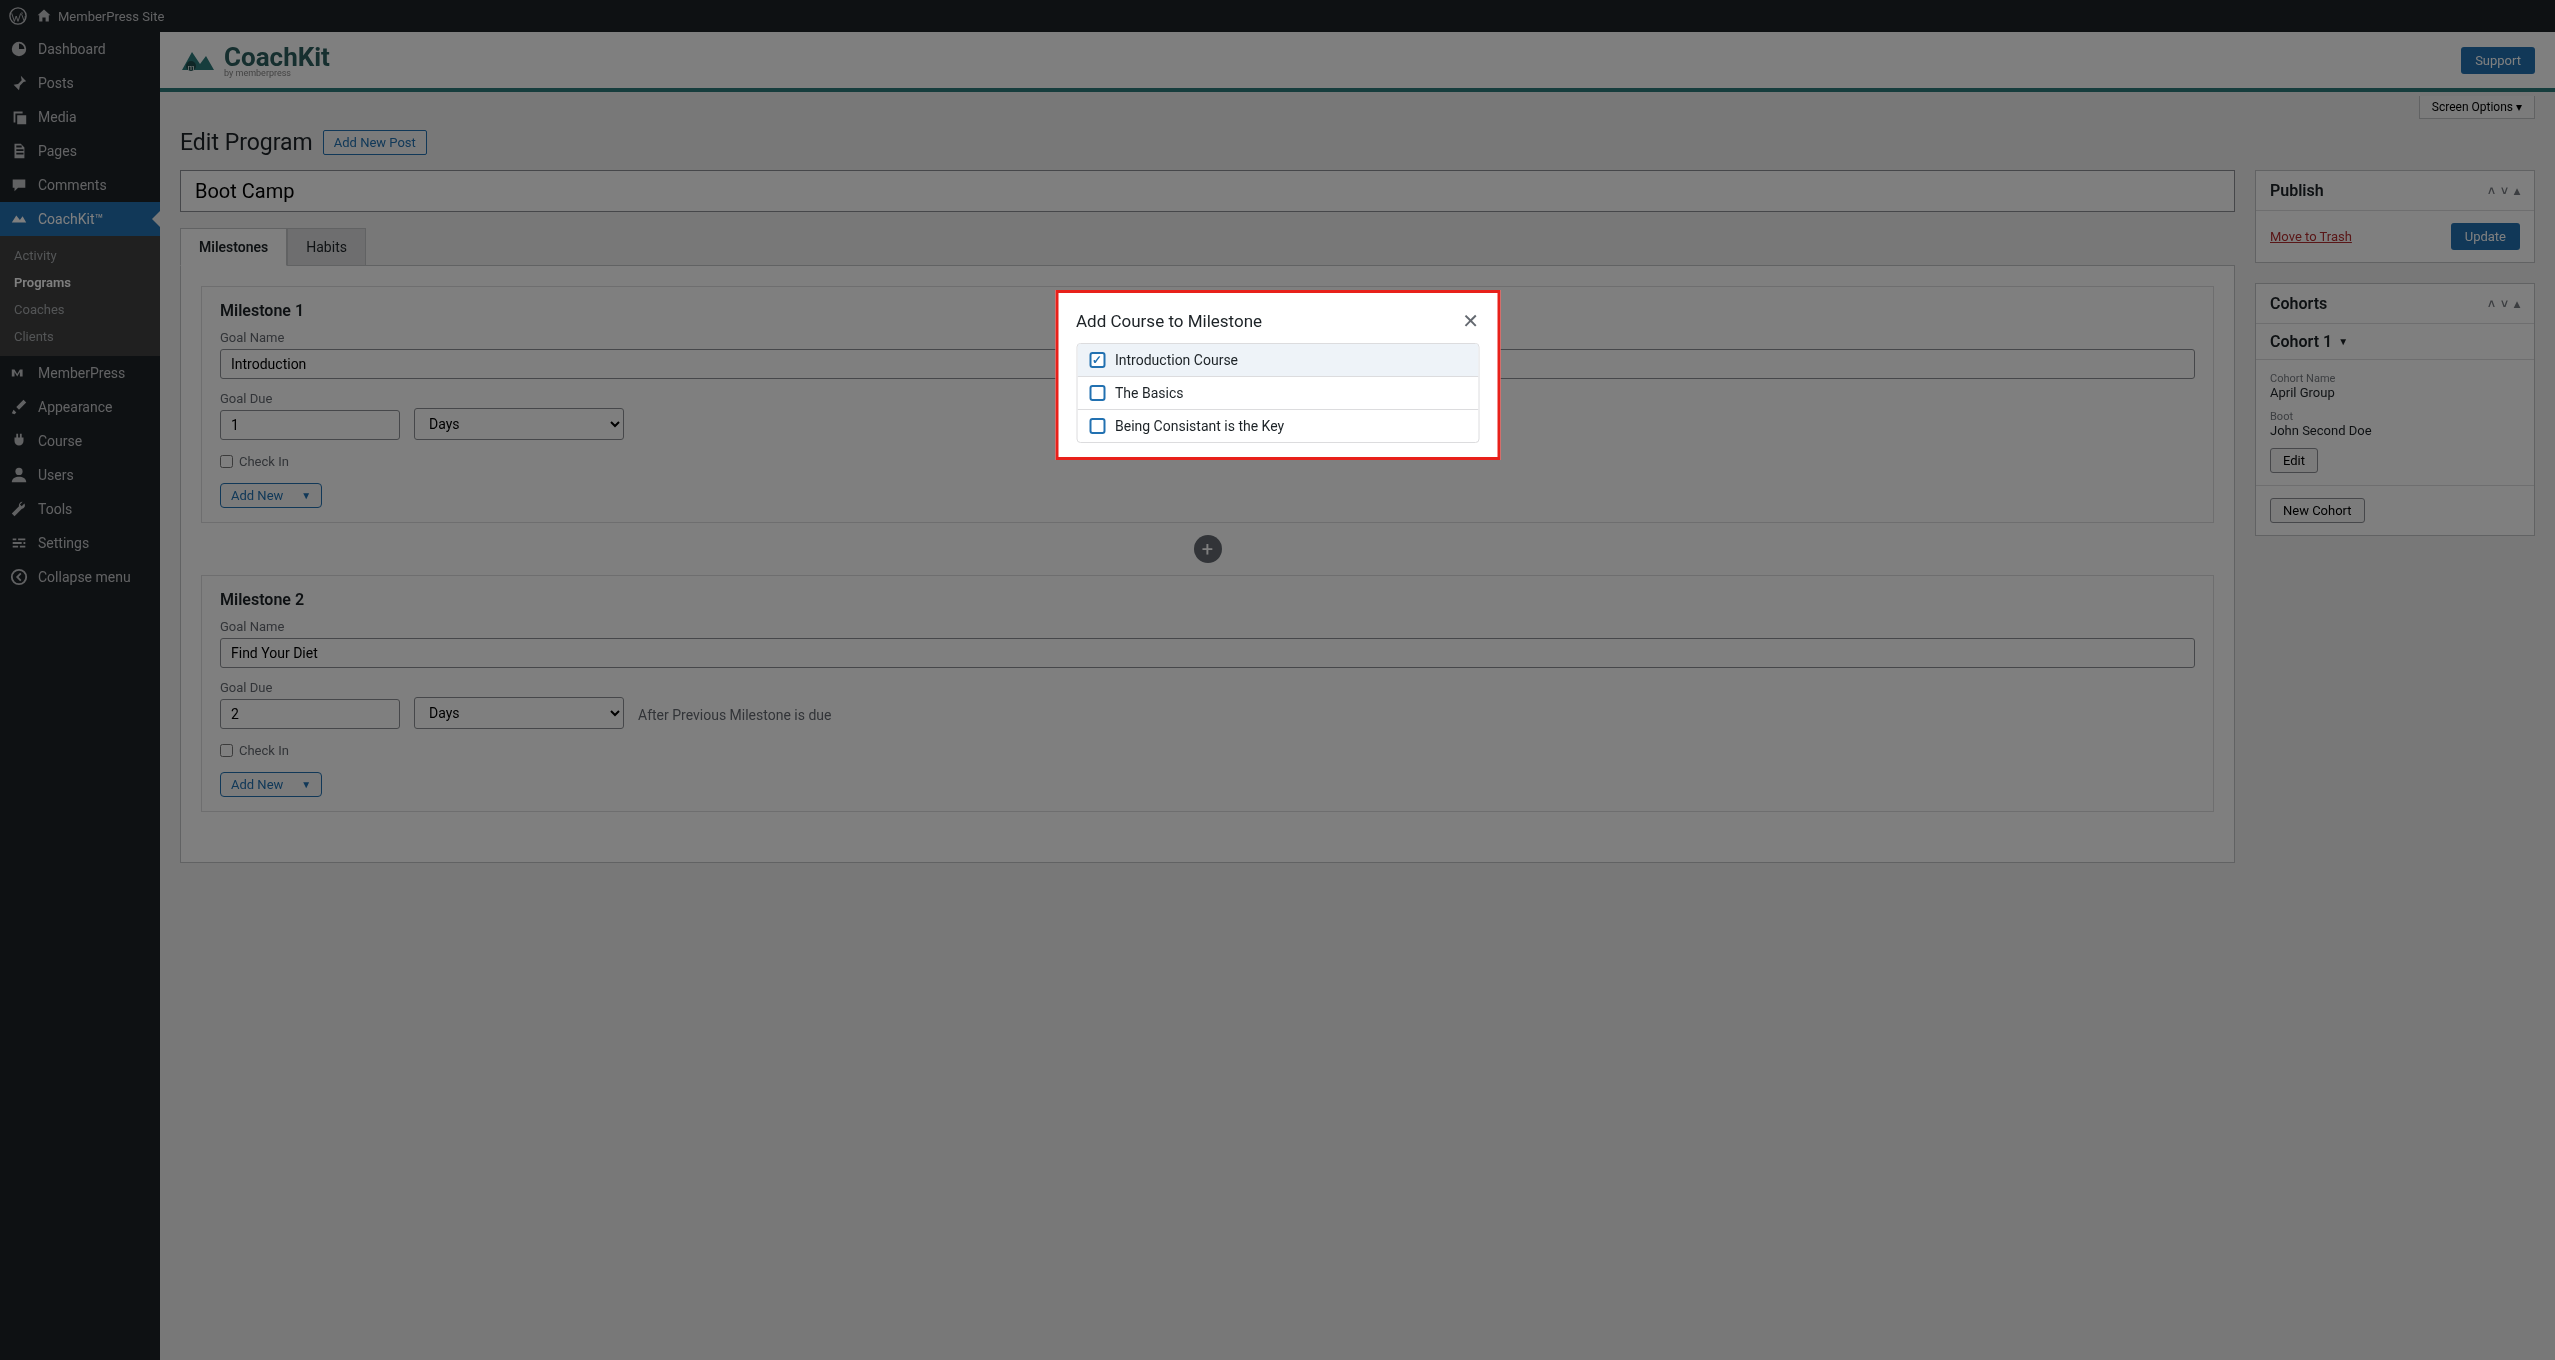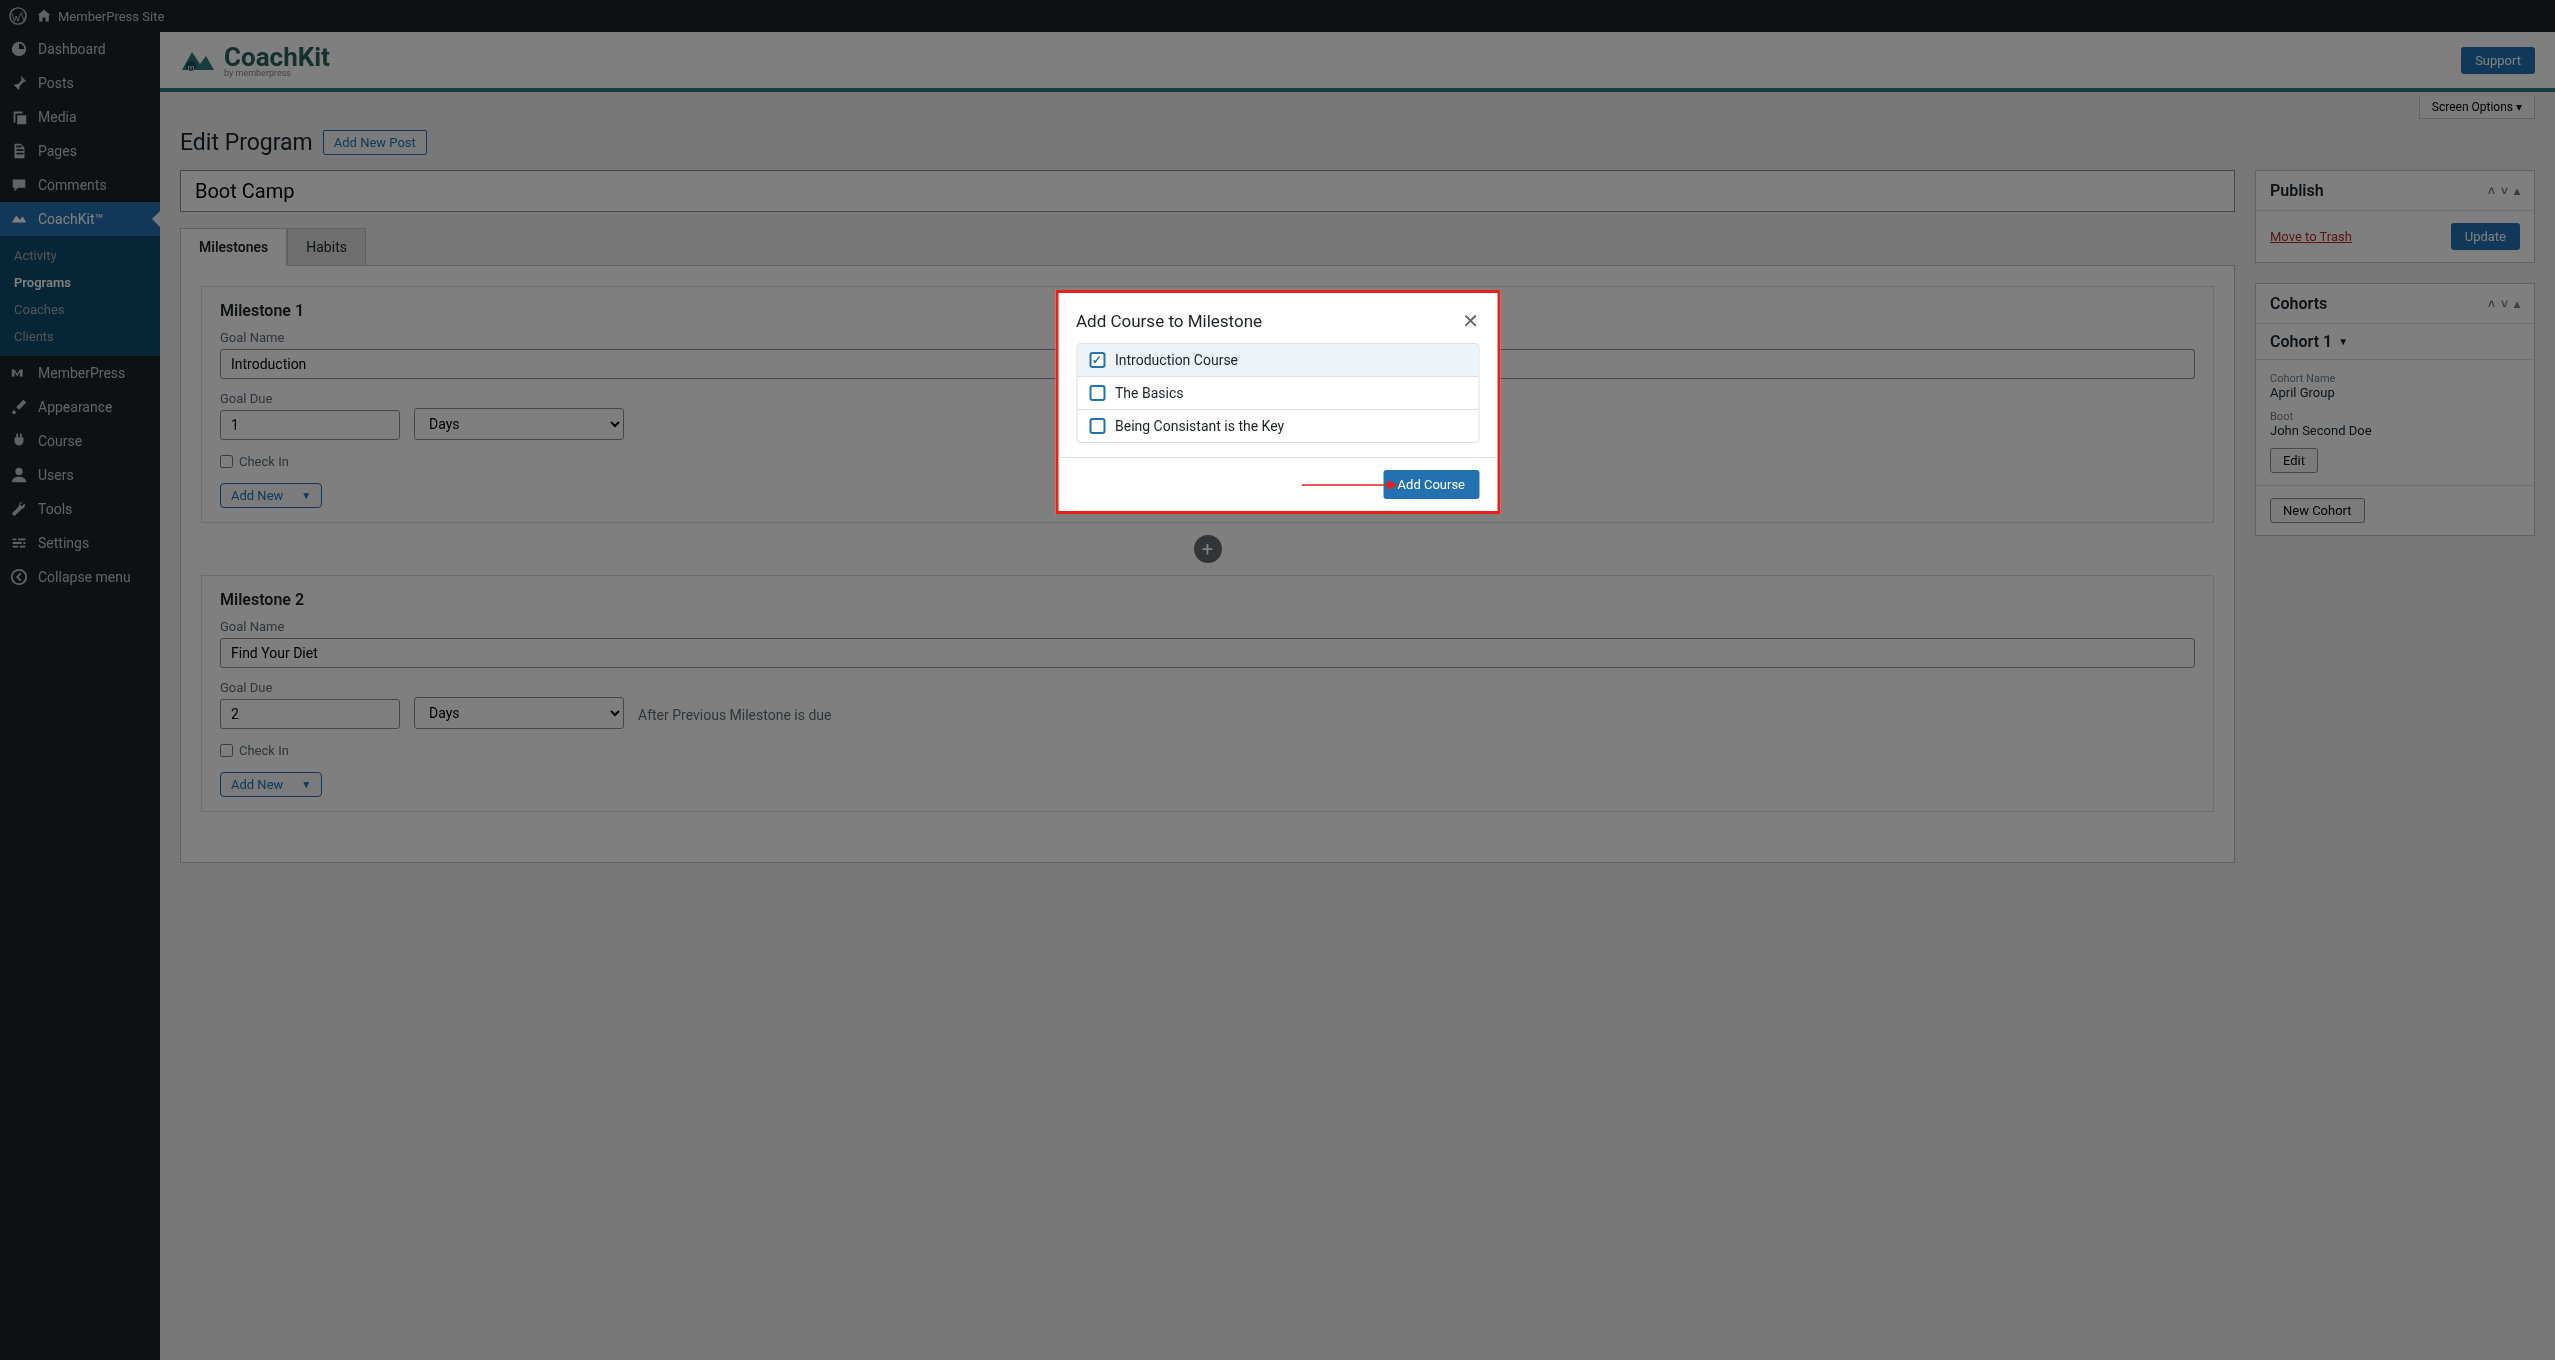--- a/index.html
+++ b/index.html
@@ -10,21 +10,21 @@
 .admin-bar .wp-logo { width: 20px; height: 20px; margin-right: 8px; display: flex; align-items: center; justify-content: center; }
 .admin-bar .home-icon { margin-right: 6px; }
 .admin-bar a { color: #c3c4c7; text-decoration: none; }
 
 
 .sidebar { position: absolute; left: 0; top: 32px; width: 160px; background: #1d2327; color: #c3c4c7; height: calc(100% - 32px); font-size: 14px; }
 .sidebar-item { display: flex; align-items: center; padding: 8px 10px; cursor: pointer; }
 .sidebar-item .icon { width: 20px; margin-right: 8px; display: flex; align-items: center; }
 .sidebar-item.active { background: #2271b1; color: #fff; position: relative; }
 .sidebar-item.active::after { content: ''; position: absolute; right: 0; top: 50%; transform: translateY(-50%); border: 8px solid transparent; border-right-color: #f0f0f1; }
-.sidebar-submenu { background: #0c4a6e; padding: 6px 0; }
+.sidebar-submenu { background: #404040; padding: 6px 0; }
 .sidebar-submenu .subitem { padding: 6px 12px 6px 14px; font-size: 13px; color: #a7aaad; cursor: pointer; }
 .sidebar-submenu .subitem.current { color: #fff; font-weight: 600; }
 
 
 .main { position: absolute; left: 160px; top: 32px; right: 0; bottom: 0; background: #f0f0f1; padding: 0; }
 .header-bar { background: #fff; border-bottom: 4px solid #2c7a7b; padding: 10px 20px; display: flex; align-items: center; justify-content: space-between; }
 .logo-area { display: flex; align-items: center; gap: 8px; }
 .logo-text { font-size: 26px; font-weight: 700; color: #2c5f5f; }
 .logo-sub { font-size: 9px; color: #888; margin-top: -4px; }
 .support-btn { background: #2271b1; color: #fff; border: none; padding: 6px 14px; border-radius: 3px; font-size: 13px; cursor: pointer; }
@@ -377,20 +377,13 @@
       <div class="course-item">
         <span class="course-checkbox"></span>
         <span>The Basics</span>
       </div>
       <div class="course-item">
         <span class="course-checkbox"></span>
         <span>Being Consistant is the Key</span>
       </div>
     </div>
   </div>
-  <div class="modal-footer">
-    <svg class="red-arrow" width="96" height="14">
-        <line x1="0" y1="7" x2="86" y2="7" stroke="#e8201a" stroke-width="1.5"></line>
-        <polygon points="86,2 96,7 86,12" fill="#e8201a"></polygon>
-      </svg>
-    <button class="add-course-btn">Add Course</button>
-  </div>
 </div>
 
 </body></html>

